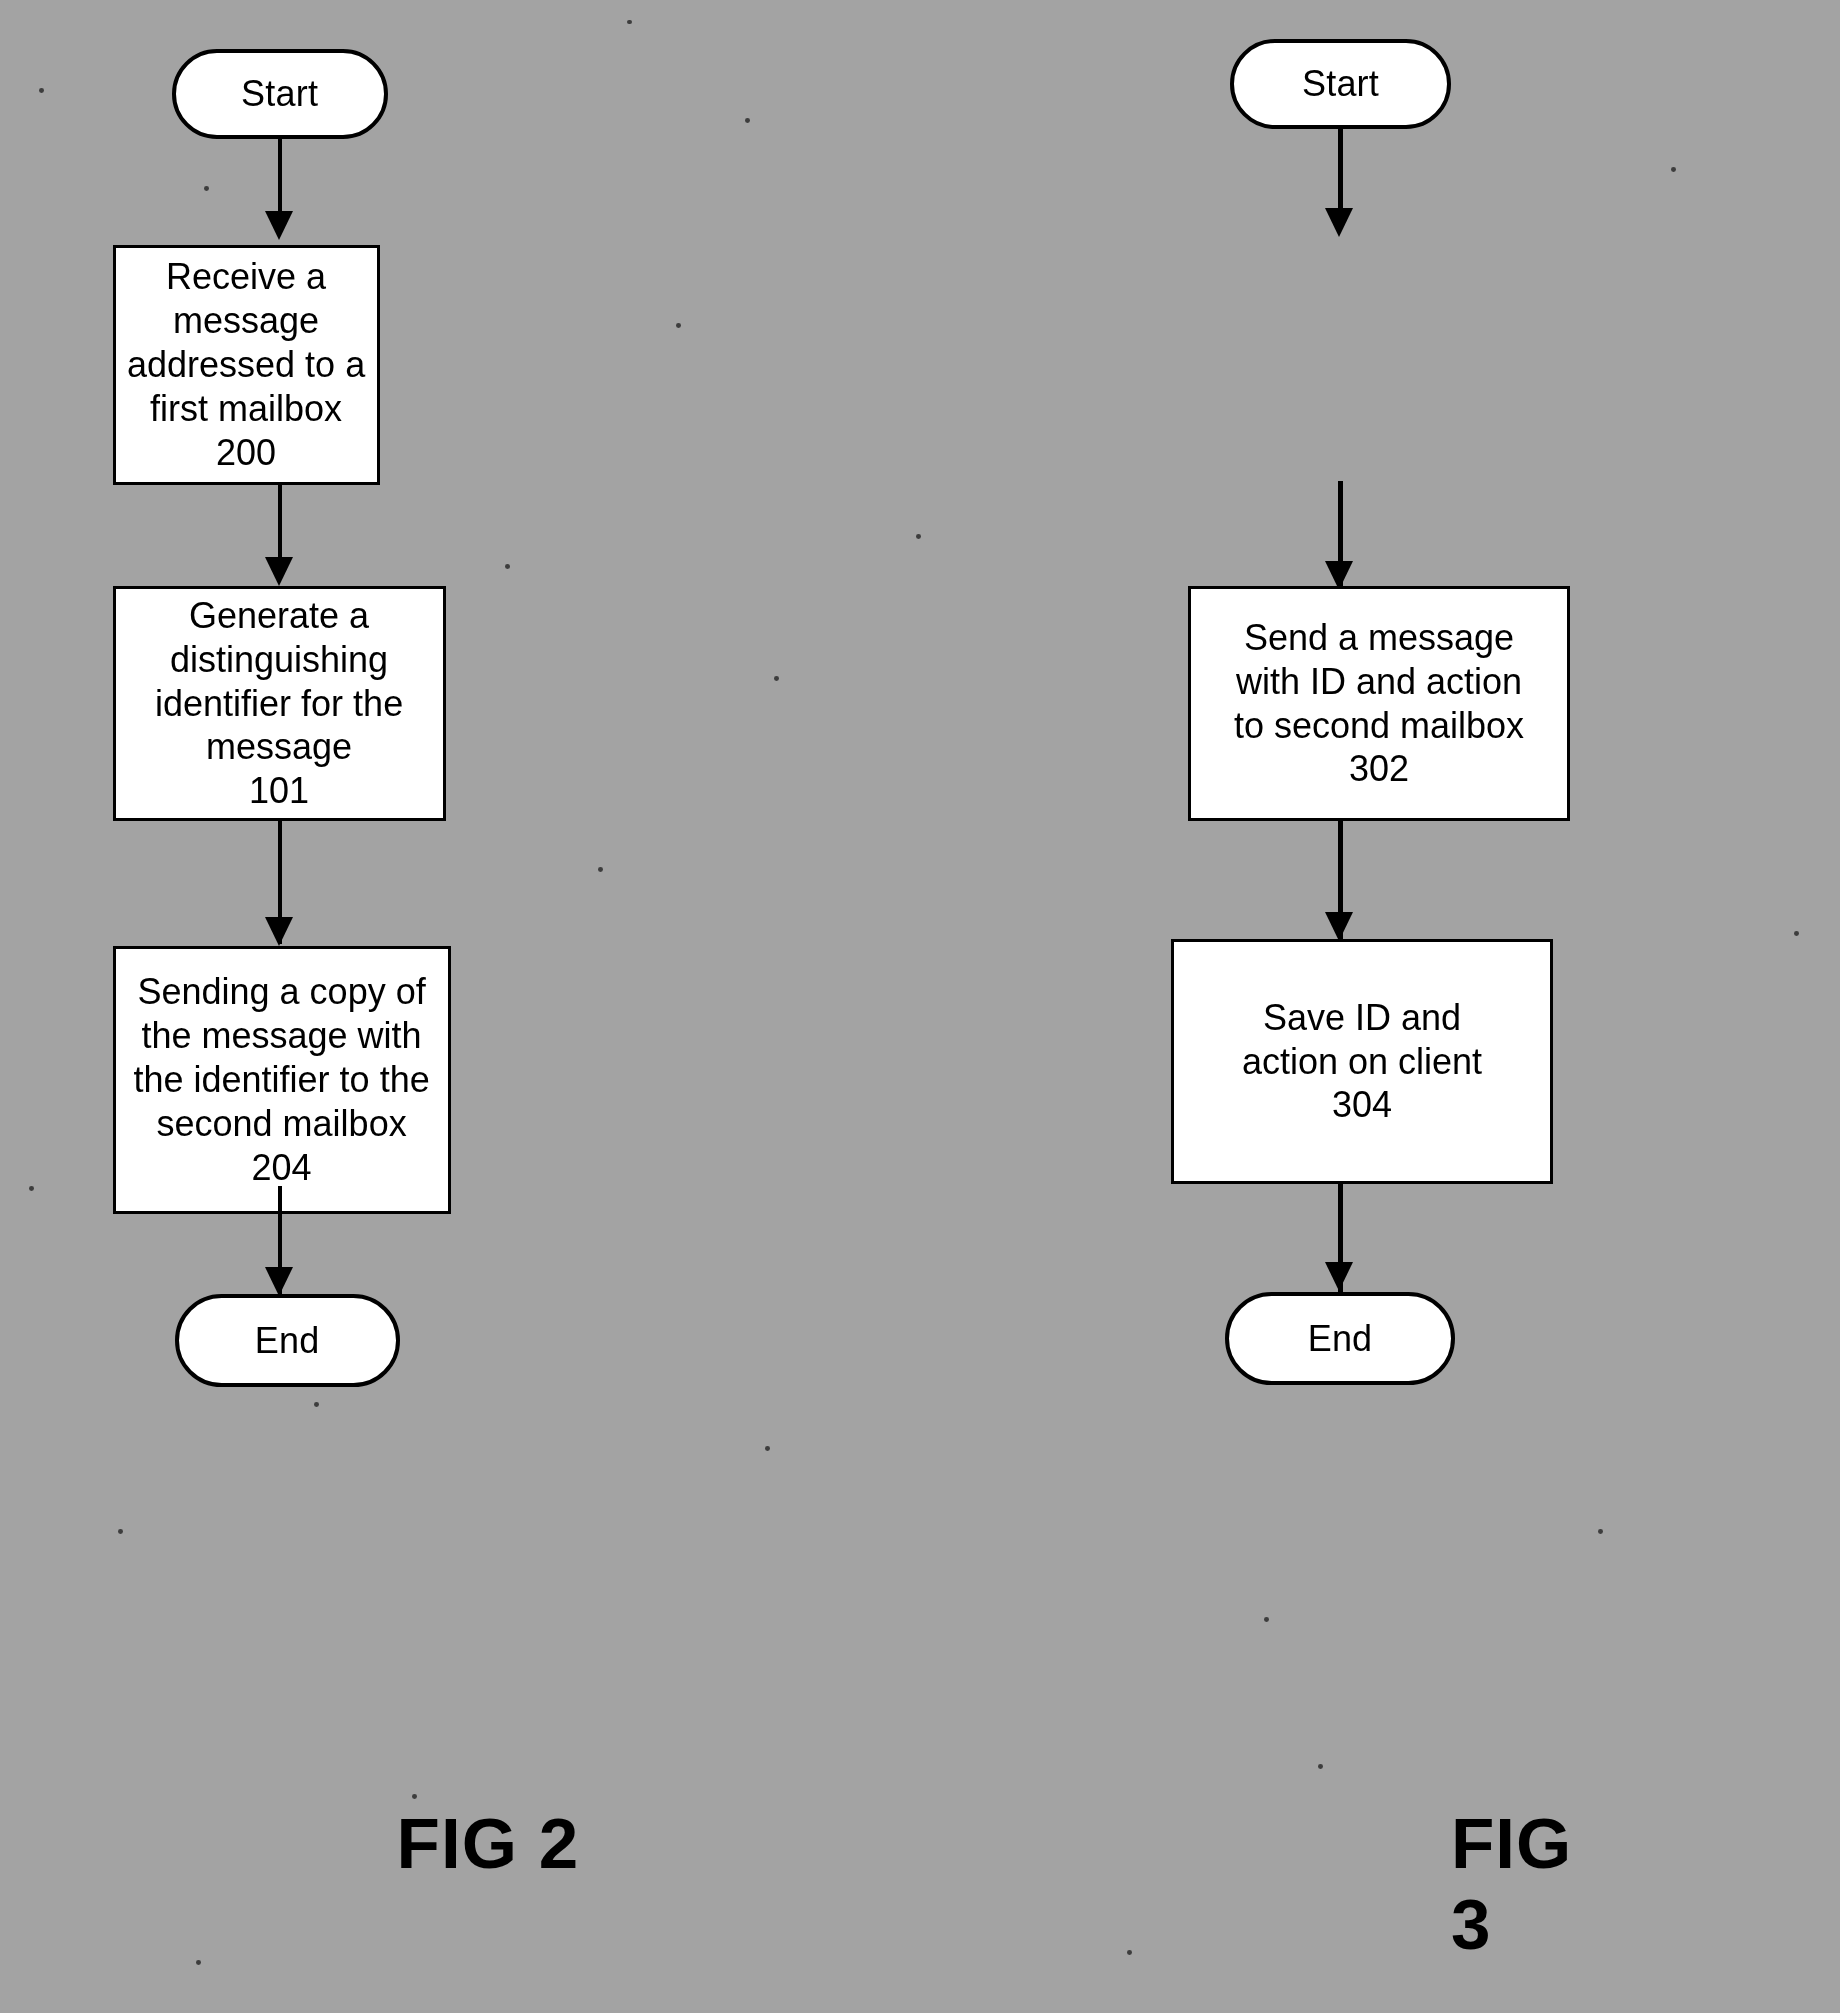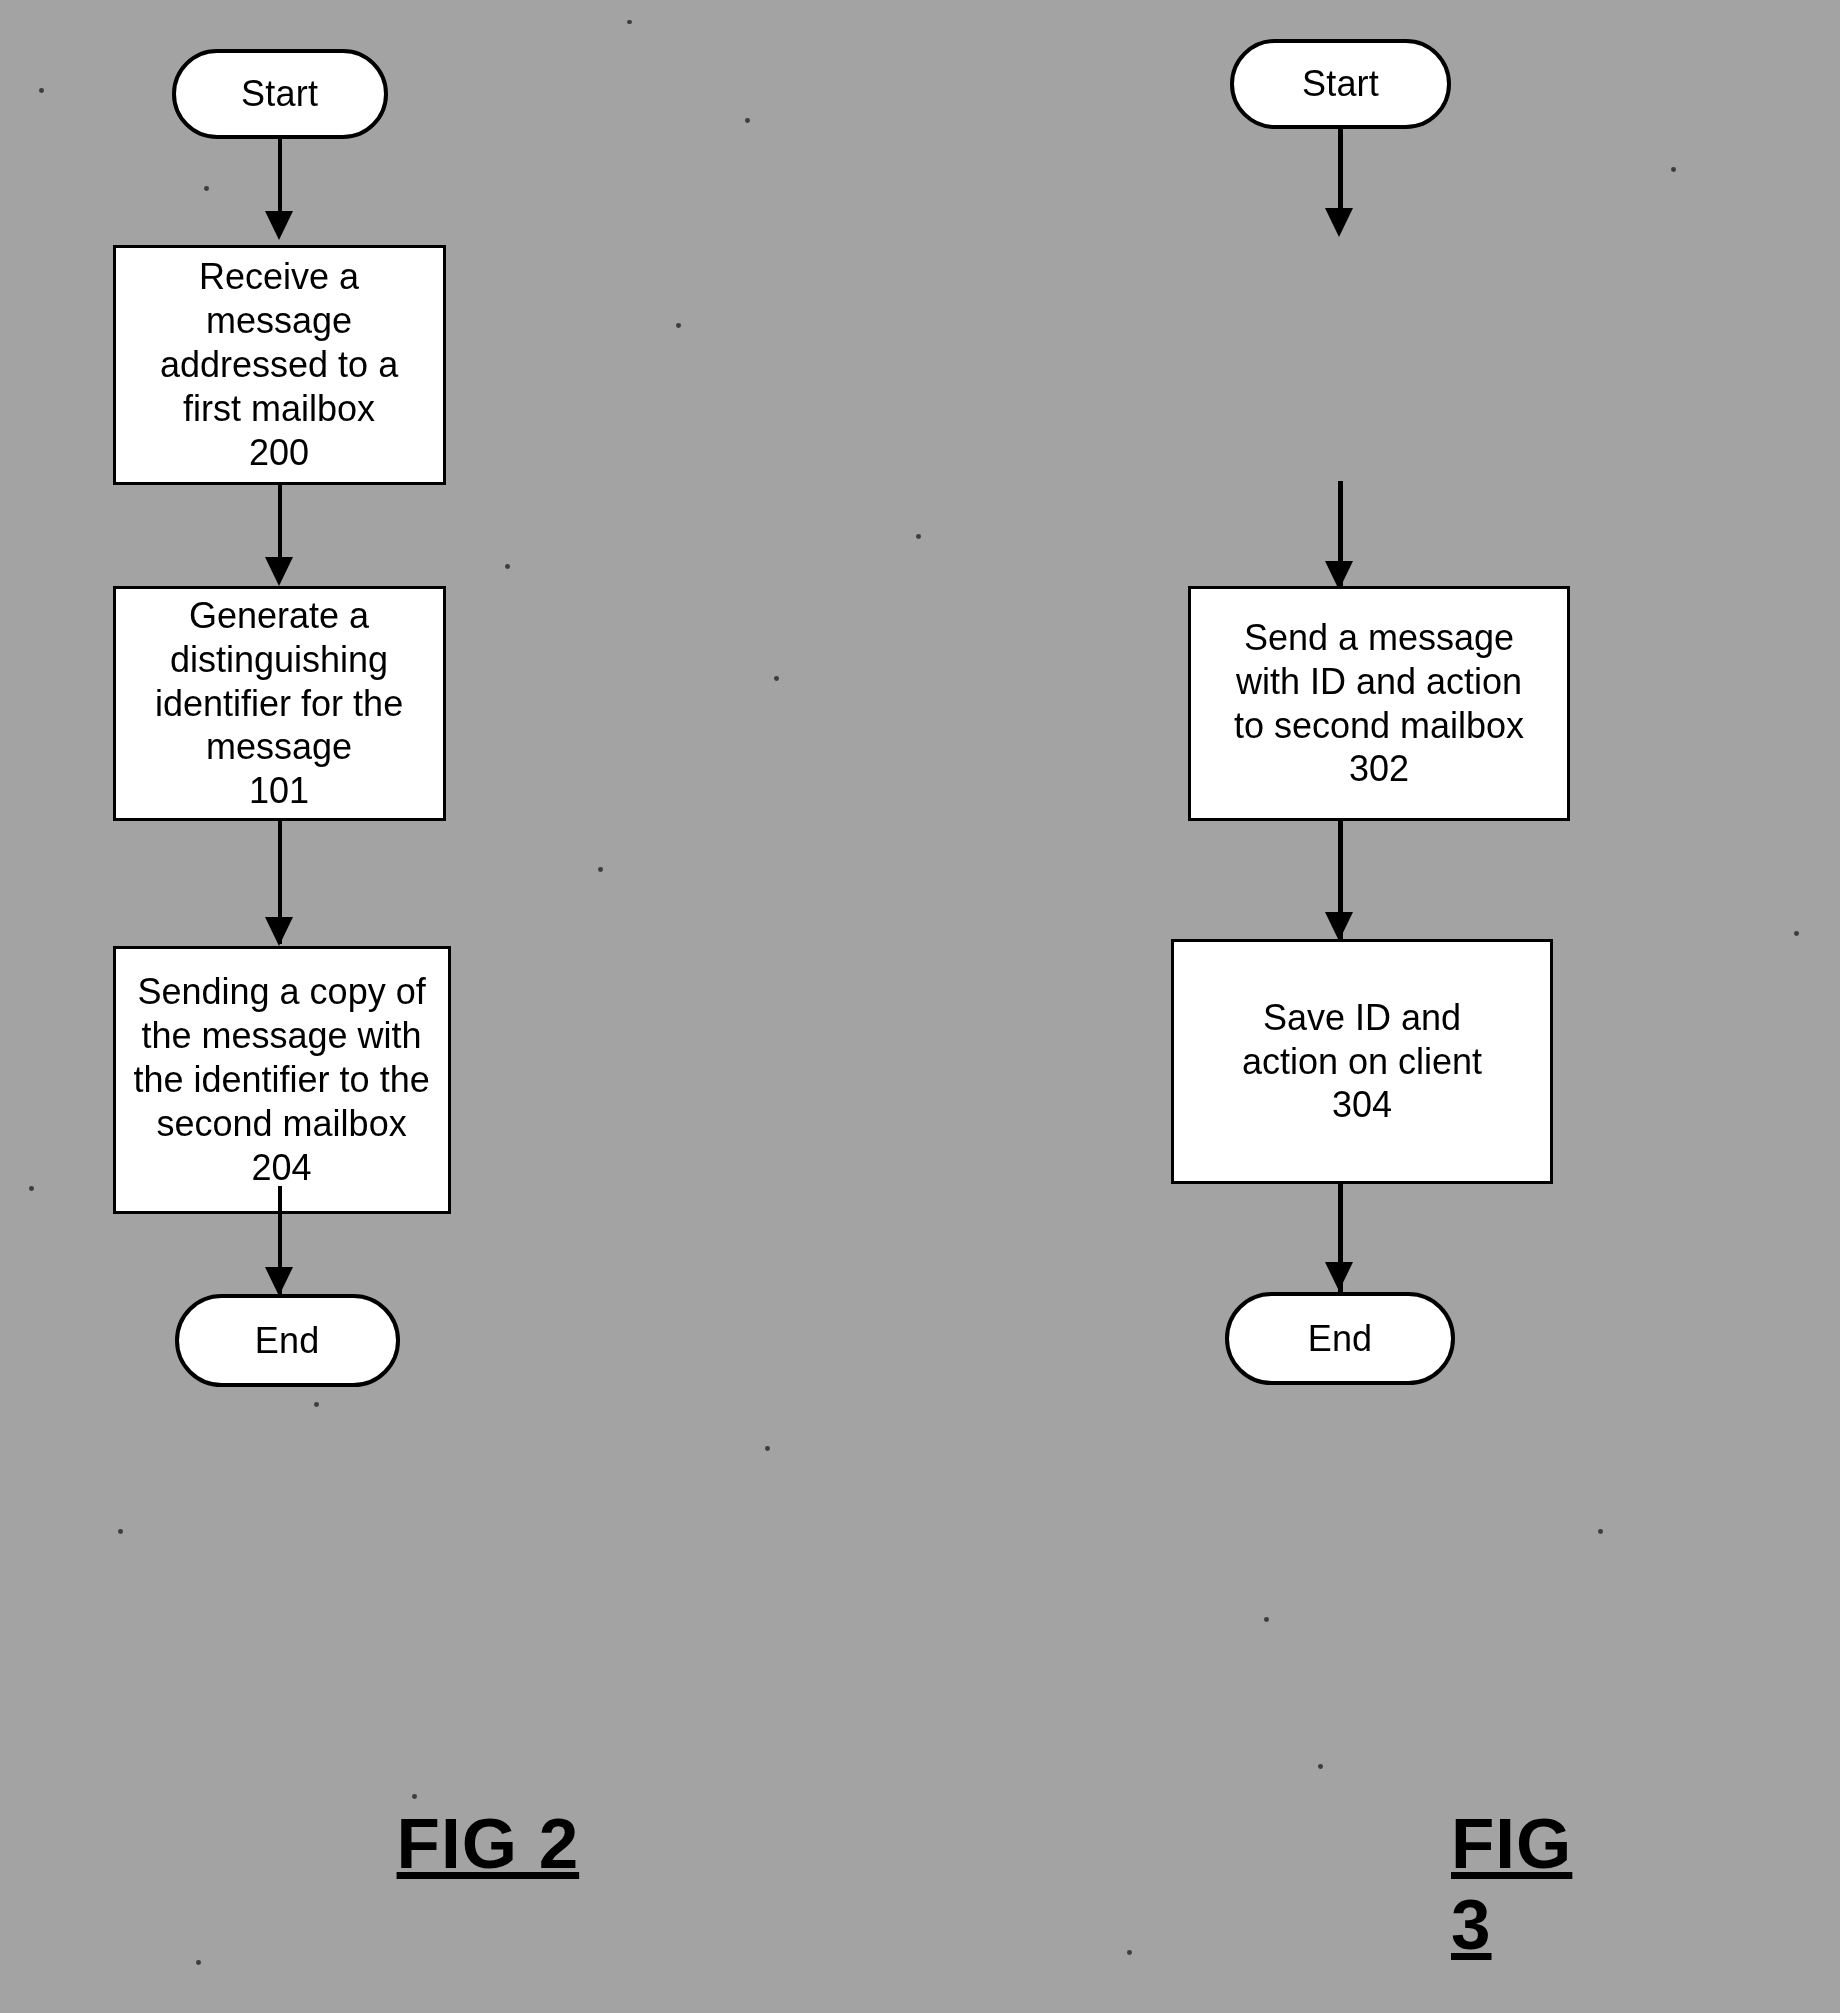--- a/index.html
+++ b/index.html
@@ -75,21 +75,20 @@
     border-right: 14.7px solid transparent;
     border-top: 29px solid #000;
   }
 
   
   .fig-caption {
     position: absolute;
     font-size: 71px;
     font-weight: bold;
     letter-spacing: 1px;
-    text-decoration: underline;
   }
 
   
   .speck {
     position: absolute;
     background: #2b2b2b;
     border-radius: 50%;
     opacity: .85;
   }
 </style>
@@ -100,21 +99,21 @@
 
   <div class="column" id="col-fig2">
 
     <div class="terminator" style="left:152px; top:49px; width:216px; height:90px;">
       <span>Start</span>
     </div>
 
     <div class="connector" style="left:258px; top:139px; height:78px;"></div>
     <div class="arrowhead" style="left:245px; top:211px;"></div>
 
-    <div class="process" style="left:93px; top:245px; width:333px; height:240px;">
+    <div class="process" style="left:93px; top:245px; width:267px; height:240px;">
       <span class="txt">Receive a
 message
 addressed to a
 first mailbox
 200</span>
     </div>
 
     <div class="connector" style="left:258px; top:485px; height:93px;"></div>
     <div class="arrowhead" style="left:245px; top:557px;"></div>
 

